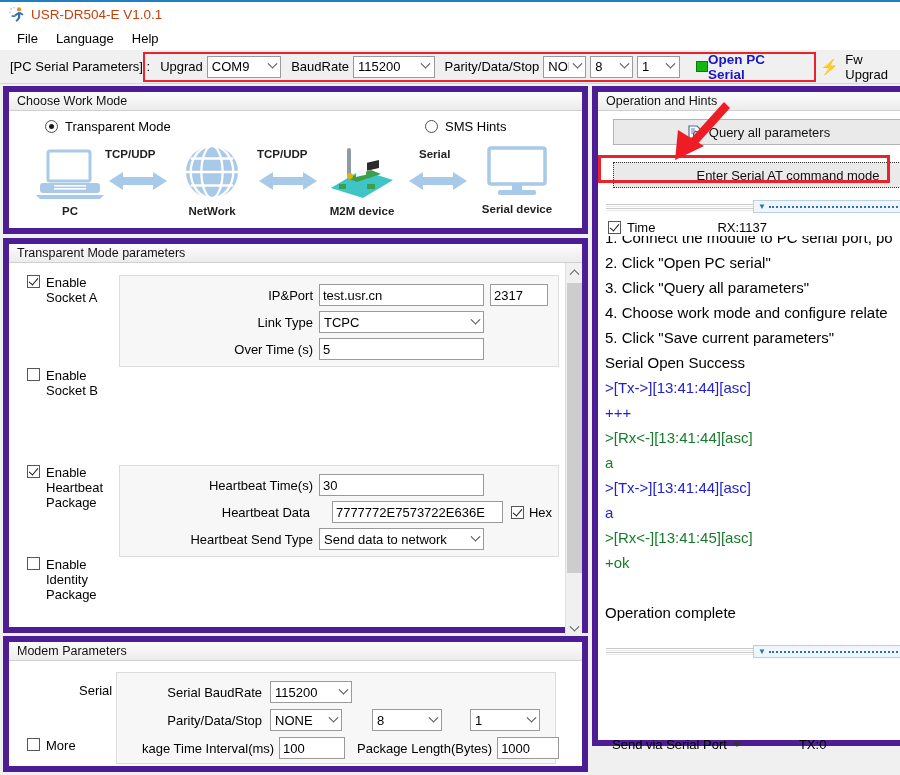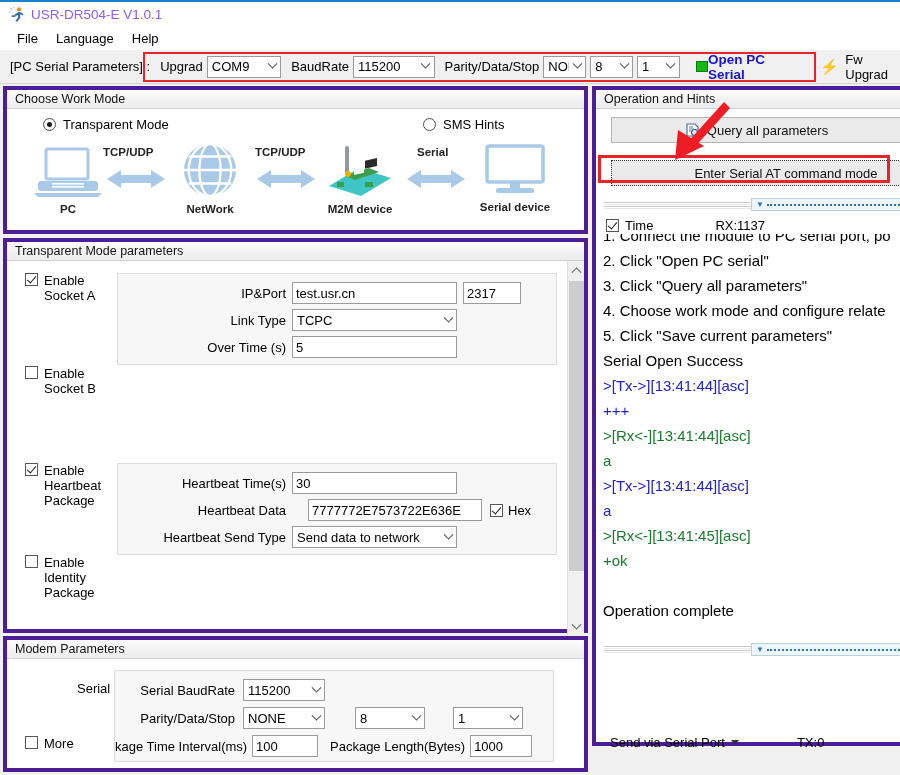--- a/index.html
+++ b/index.html
@@ -15,21 +15,21 @@
   #app { position: relative; width: 900px; height: 775px; background: #f0f0f0; }
 
   
   .titlebar {
     position: absolute; left: 0; top: 0; width: 900px; height: 26px;
     background: #ffffff;
     border-top: 2px solid #1f7ec4;
     display: flex; align-items: center; padding-left: 8px;
   }
   .app-icon { width: 17px; height: 17px; position: relative; margin-right: 6px; flex: none; }
-  .title-text { font-size: 13.5px; color: #8b5cf6; }
+  .title-text { font-size: 13.5px; color: #c2410c; }
 
   
   .menubar {
     position: absolute; left: 0; top: 26px; width: 900px; height: 24px;
     background: #ffffff; display: flex; align-items: center; padding-left: 8px;
   }
   .menubar .mi { padding: 2px 9px; font-size: 13px; color: #000; cursor: default; }
 
   
   .toolbar {
@@ -61,21 +61,21 @@
   }
   .open-serial {
     display: flex; align-items: center; margin-left: 16px; cursor: default;
   }
   .led { width: 12px; height: 11px; background: #14b814; border: 1px solid #0a7a0a; flex: none; }
   .open-serial .lbl { color: #1915c9; font-weight: bold; font-size: 13.5px; }
   .fw { display: flex; align-items: center; gap: 6px; margin-left: 26px; }
   .bolt { font-size: 15px; color: #f5d000; line-height: 1; }
 
   
-  .group { position: absolute; background: #f0f0f0; border: 4px solid #4c1d95; }
+  .group { position: absolute; background: #f0f0f0; border: 6px solid #4c1d95; }
   .group > .gtitle {
     position: absolute; left: 0; top: 0; right: 0; height: 19px;
     background: linear-gradient(#fcfcfc,#ececec);
     border-bottom: 1px solid #d0d0d0;
     font-size: 12.5px; padding: 2px 0 0 8px; color: #111;
   }
 
   
   #grp-work { left: 3px; top: 86px; width: 585px; height: 148px; background:#fff; }
   .radio-row { position: absolute; top: 27px; left: 0; width: 100%; }
@@ -97,21 +97,21 @@
          display: inline-block; position: relative; flex: none; }
   .cbx.on::after {
     content: ""; position: absolute; left: 3px; top: 0px; width: 4px; height: 8px;
     border-right: 1.7px solid #1a1a1a; border-bottom: 1.7px solid #1a1a1a;
     transform: rotate(40deg);
   }
   .enrow { position: absolute; display: flex; align-items: flex-start; gap: 6px; }
   .enrow .enlbl { font-size: 13px; line-height: 15px; width: 72px; }
   .panel { position: absolute; border: 1px solid #dcdcdc; background: #f7f7f7; }
   .frow { position: absolute; display: flex; align-items: center; }
-  .frow .flbl { font-size: 13px; text-align: right; white-space: nowrap; }
+  .frow .flbl { font-size: 13px; text-align: right; white-space: nowrap; margin-left: 25px; }
 
   
   .vscroll { position: absolute; width: 17px; background: #f0f0f0; border-left: 1px solid #e0e0e0; }
   .vscroll .sbtn { width: 17px; height: 17px; display: flex; align-items: center; justify-content: center; }
   .vscroll .thumb { position: absolute; left: 1px; width: 15px; background: #cdcdcd; }
   .caret-up { width: 7px; height: 7px; border-left: 1.5px solid #5a5a5a; border-top: 1.5px solid #5a5a5a;
               transform: rotate(45deg) translate(2px,2px); }
   .caret-dn { width: 7px; height: 7px; border-right: 1.5px solid #5a5a5a; border-bottom: 1.5px solid #5a5a5a;
               transform: rotate(45deg) translate(-2px,-2px); }
 
@@ -391,21 +391,21 @@
         <span class="flbl" style="width:120px;">Serial BaudRate</span>
         <span class="combo" style="width:82px; margin-left:8px;">
           <span class="cval">115200</span>
           <span class="carrow">
               <i class="chev"></i>
             </span>
         </span>
       </div>
       <div class="frow" style="left:0; top:36px;">
         <span class="flbl" style="width:120px;">Parity/Data/Stop</span>
-        <span class="combo" style="width:82px; margin-left:8px;">
+        <span class="combo" style="width:72px; margin-left:8px;">
           <span class="cval">NONE</span>
           <span class="carrow">
               <i class="chev"></i>
             </span>
         </span>
         <span class="combo" style="width:70px; margin-left:30px;">
           <span class="cval">8</span>
           <span class="carrow">
               <i class="chev"></i>
             </span>

